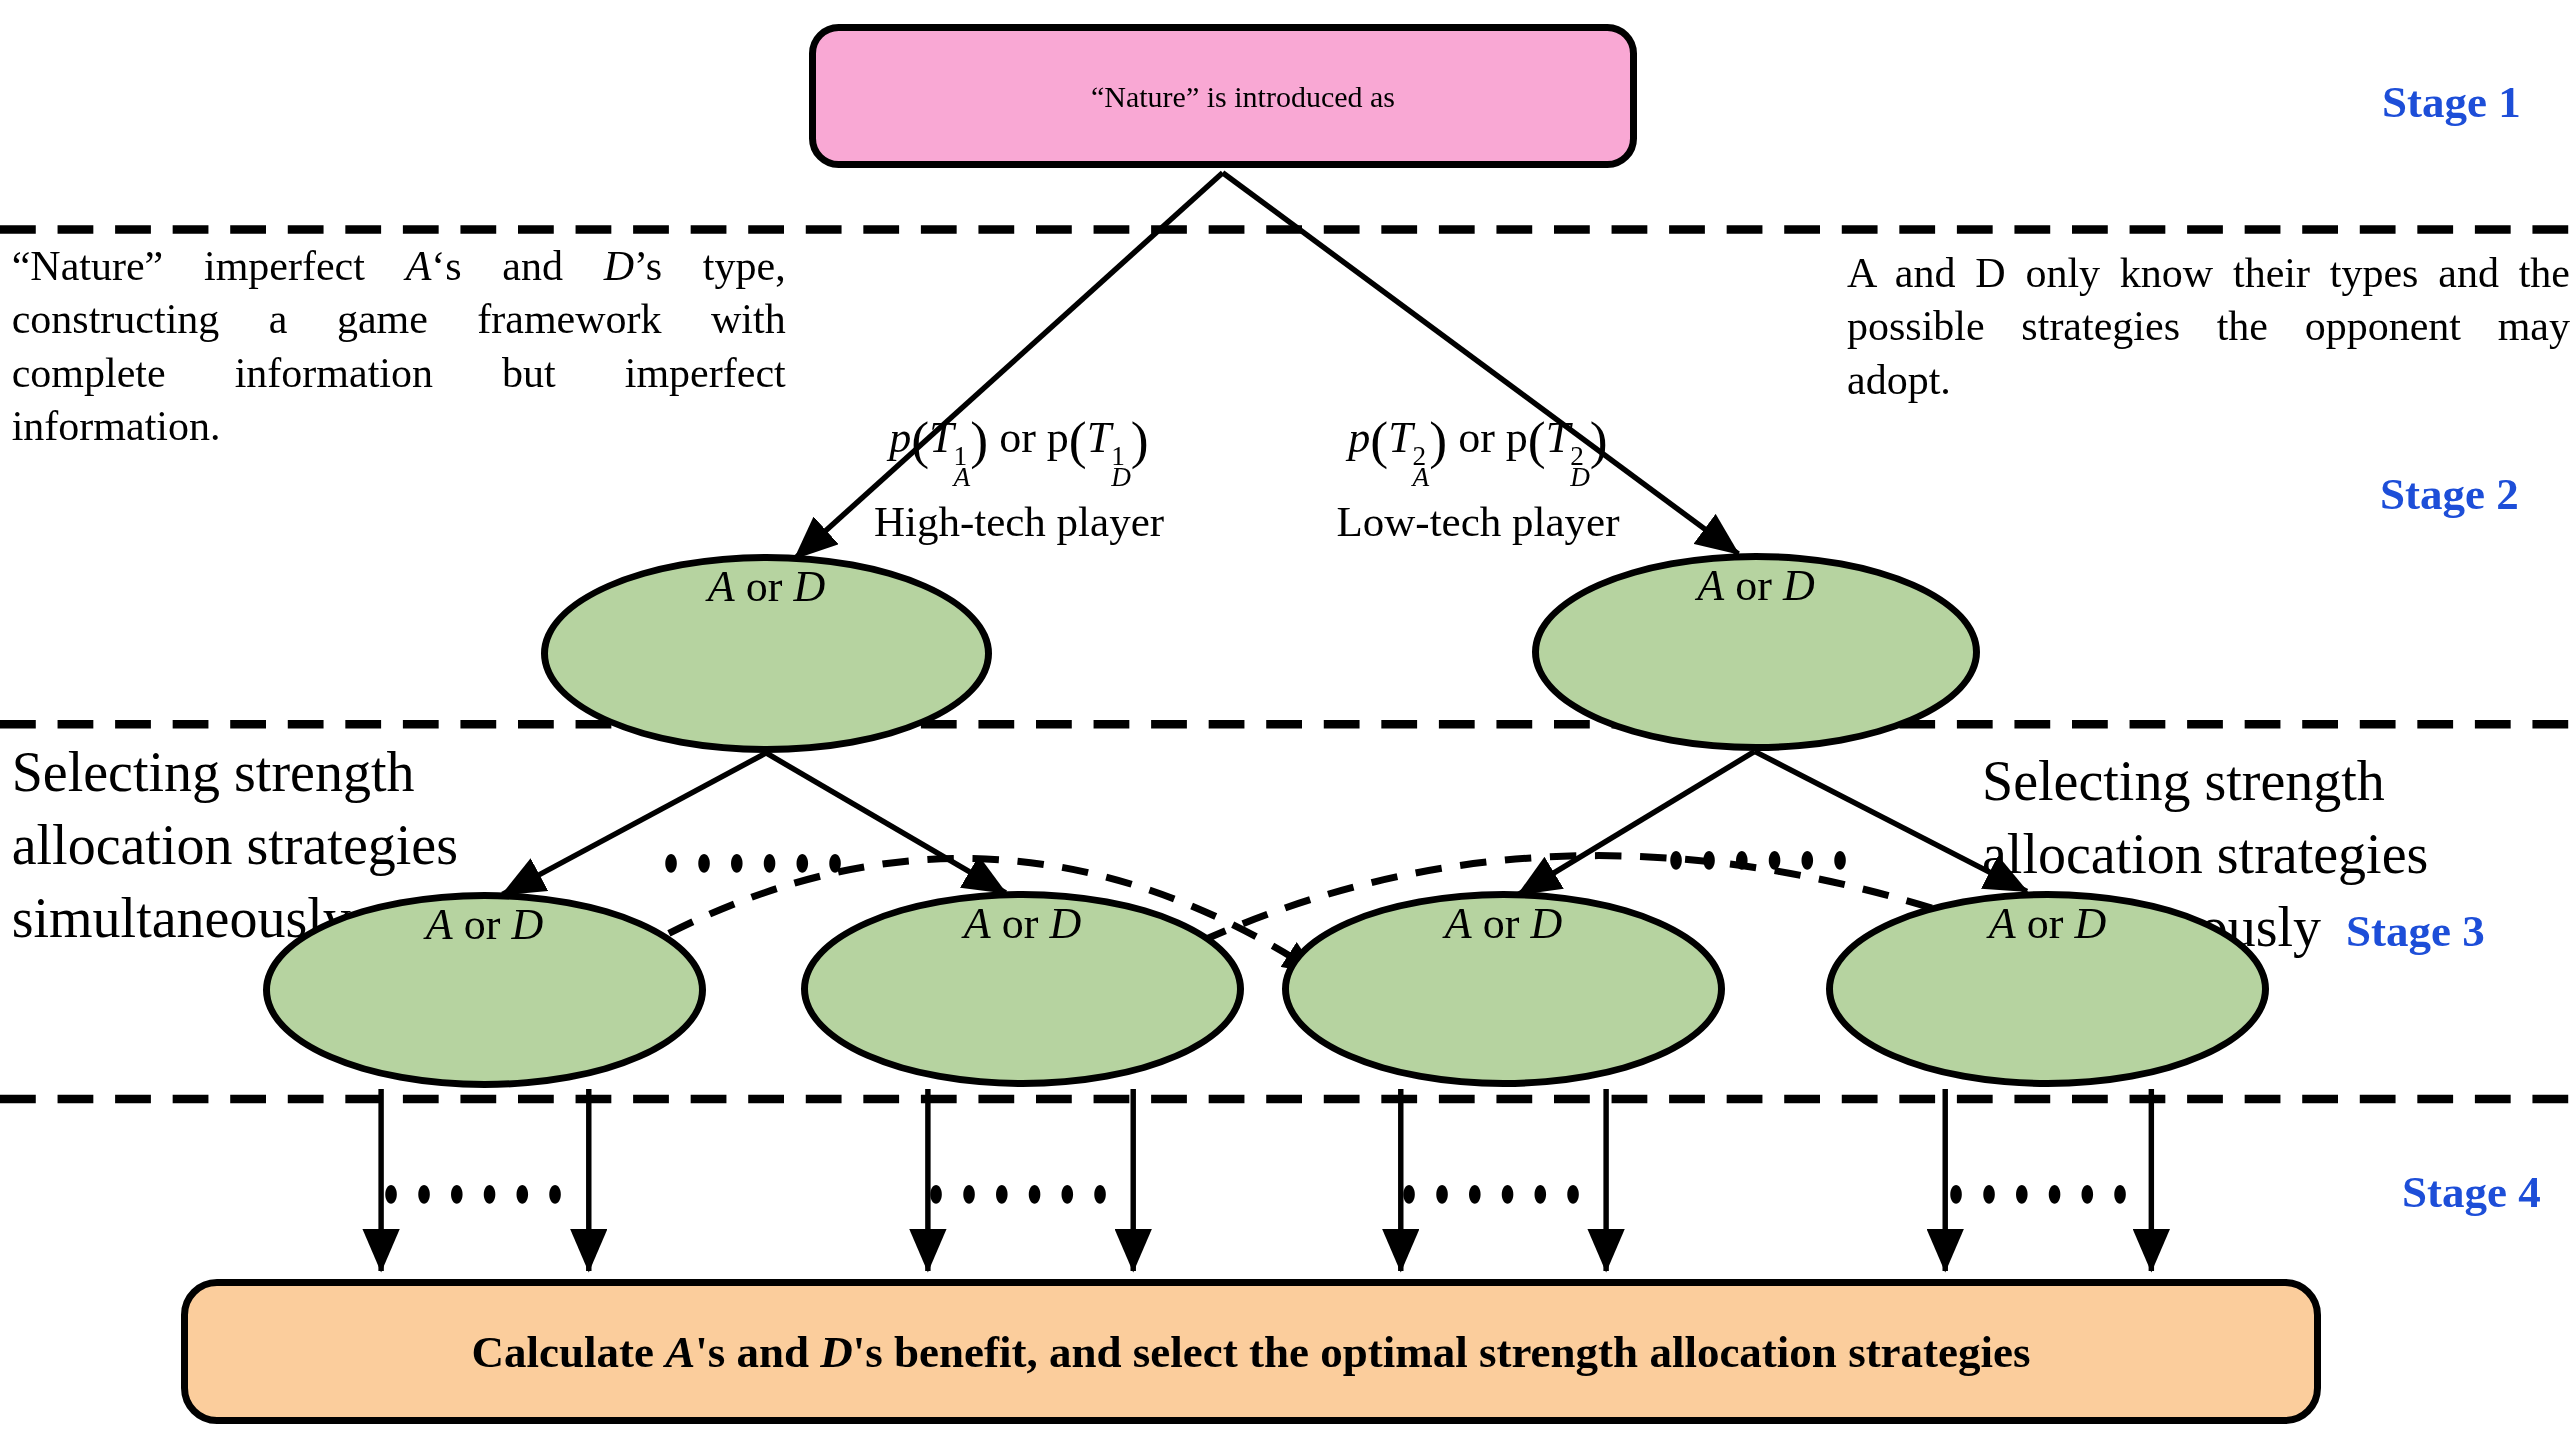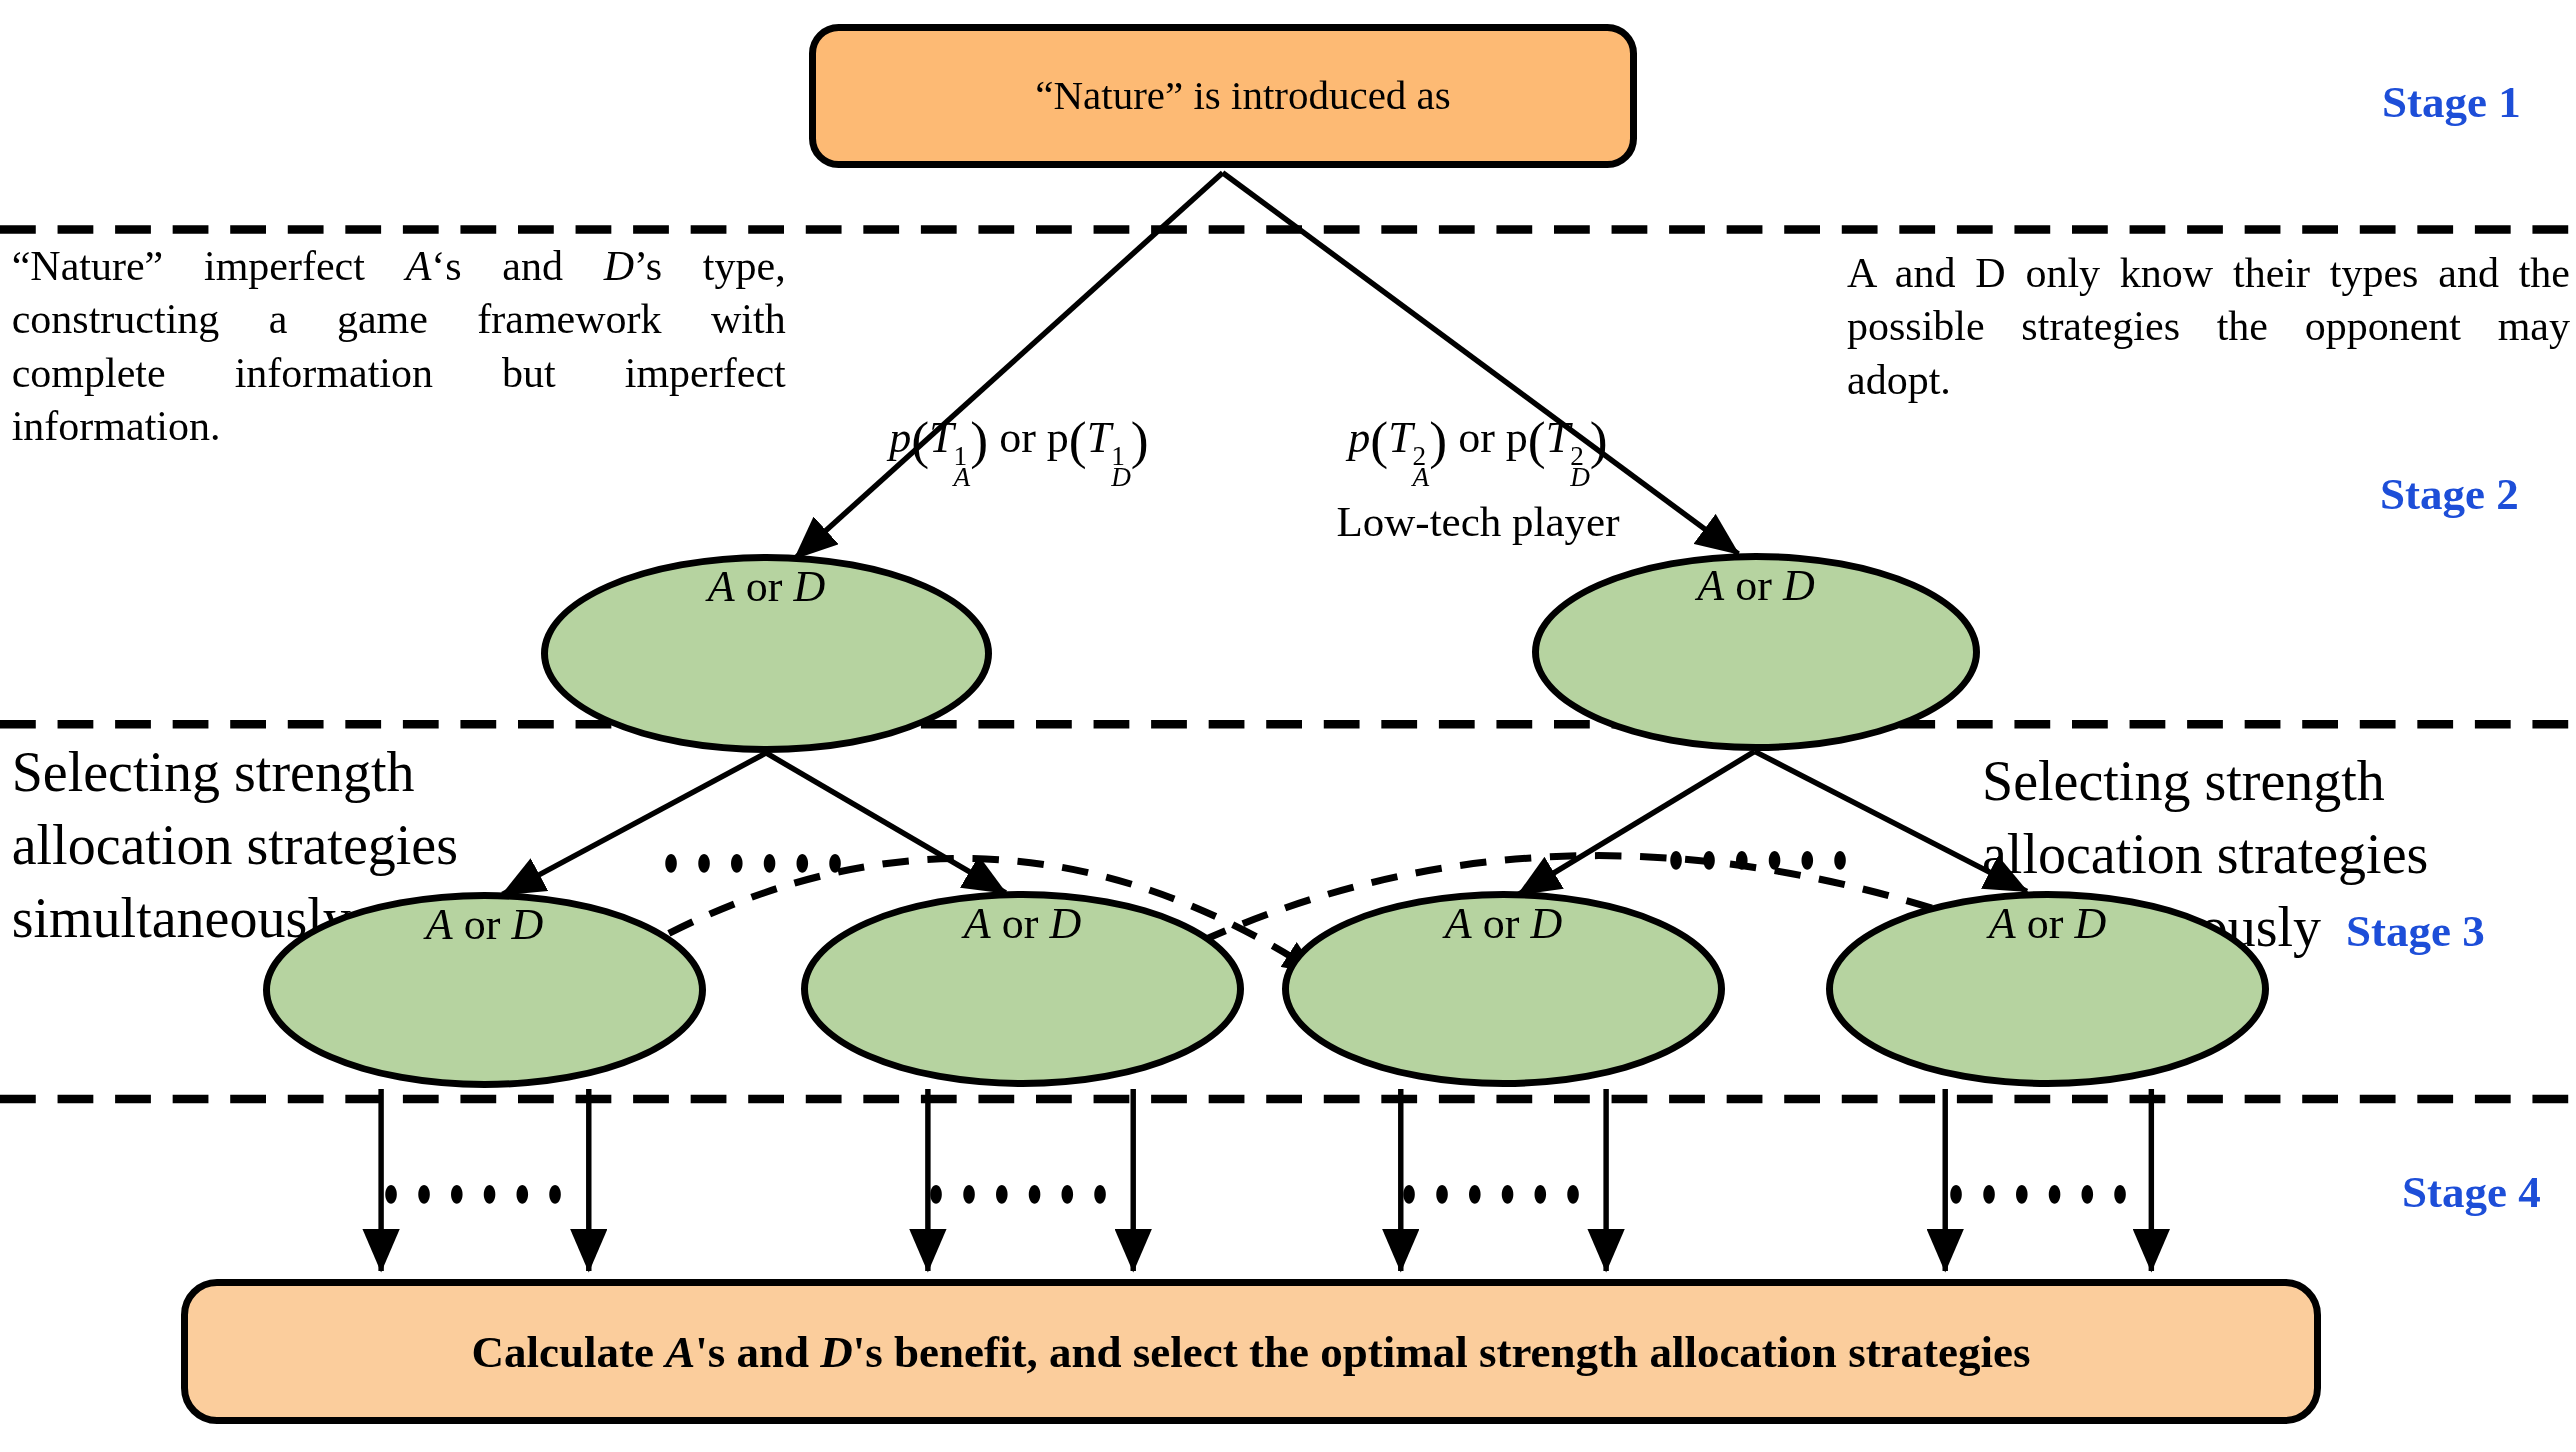--- a/index.html
+++ b/index.html
@@ -2,21 +2,21 @@
 <html style="font-size:12.4px"><head>
 <meta charset="utf-8">
 <style>
   html,body{margin:0;padding:0;background:#ffffff;}
   #canvas{position:relative;width:2576px;height:1453px;background:#ffffff;overflow:hidden;
           font-family:"Liberation Serif","DejaVu Serif",serif;color:#000;}
   .layer{position:absolute;left:0;top:0;width:2576px;height:1453px;}
   .box{position:absolute;box-sizing:border-box;border:7px solid #000;display:flex;
        flex-direction:column;align-items:center;justify-content:center;text-align:center;}
   .top-box{left:809px;top:24px;width:828px;height:144px;border-radius:29.6px;
-           background:#fdba74;font-size:41px;line-height:1.5;padding-left:40px;}
+           background:#f9a8d4;font-size:30px;line-height:1.5;padding-left:40px;}
   .final-box{left:181px;top:1279px;width:2140px;height:145px;border-radius:36px;
              background:#FBCD9C;font-size:45px;font-weight:bold;}
   .node{position:absolute;box-sizing:border-box;border:7.8px solid #000;border-radius:50%;
         background:#B6D3A0;display:flex;align-items:flex-start;justify-content:center;
         font-size:44px;}
   .node i{font-style:italic;}
   .pre{white-space:pre;}
   .para{position:absolute;font-size:42px;line-height:1.27;text-align:justify;}
   .para i{font-style:italic;}
   .note{position:absolute;font-size:56px;line-height:1.3;text-align:left;}
@@ -85,20 +85,21 @@
   <div class="para" style="left:1847px;top:247px;width:723px;">A and D only know their types and the possible strategies the opponent may adopt.</div>
 
   <div class="branch" style="left:852px;top:414px;width:334px;">
     <div class="fline"><i class="fi">p</i><span class="par">(</span><i class="fi">T</i><span class="stk">
           <span class="sp">1</span>
           <span class="sb">A</span>
         </span><span class="par">)</span><span class="pre"> or </span><span>p</span><span class="par">(</span><i class="fi">T</i><span class="stk">
           <span class="sp">1</span>
           <span class="sb">D</span>
         </span><span class="par">)</span></div>
+    <div class="blabel">High-tech player</div>
   </div>
 
   <div class="branch" style="left:1303px;top:414px;width:350px;">
     <div class="fline"><i class="fi">p</i><span class="par">(</span><i class="fi">T</i><span class="stk">
           <span class="sp">2</span>
           <span class="sb">A</span>
         </span><span class="par">)</span><span class="pre"> or </span><span>p</span><span class="par">(</span><i class="fi">T</i><span class="stk">
           <span class="sp">2</span>
           <span class="sb">D</span>
         </span><span class="par">)</span></div>

